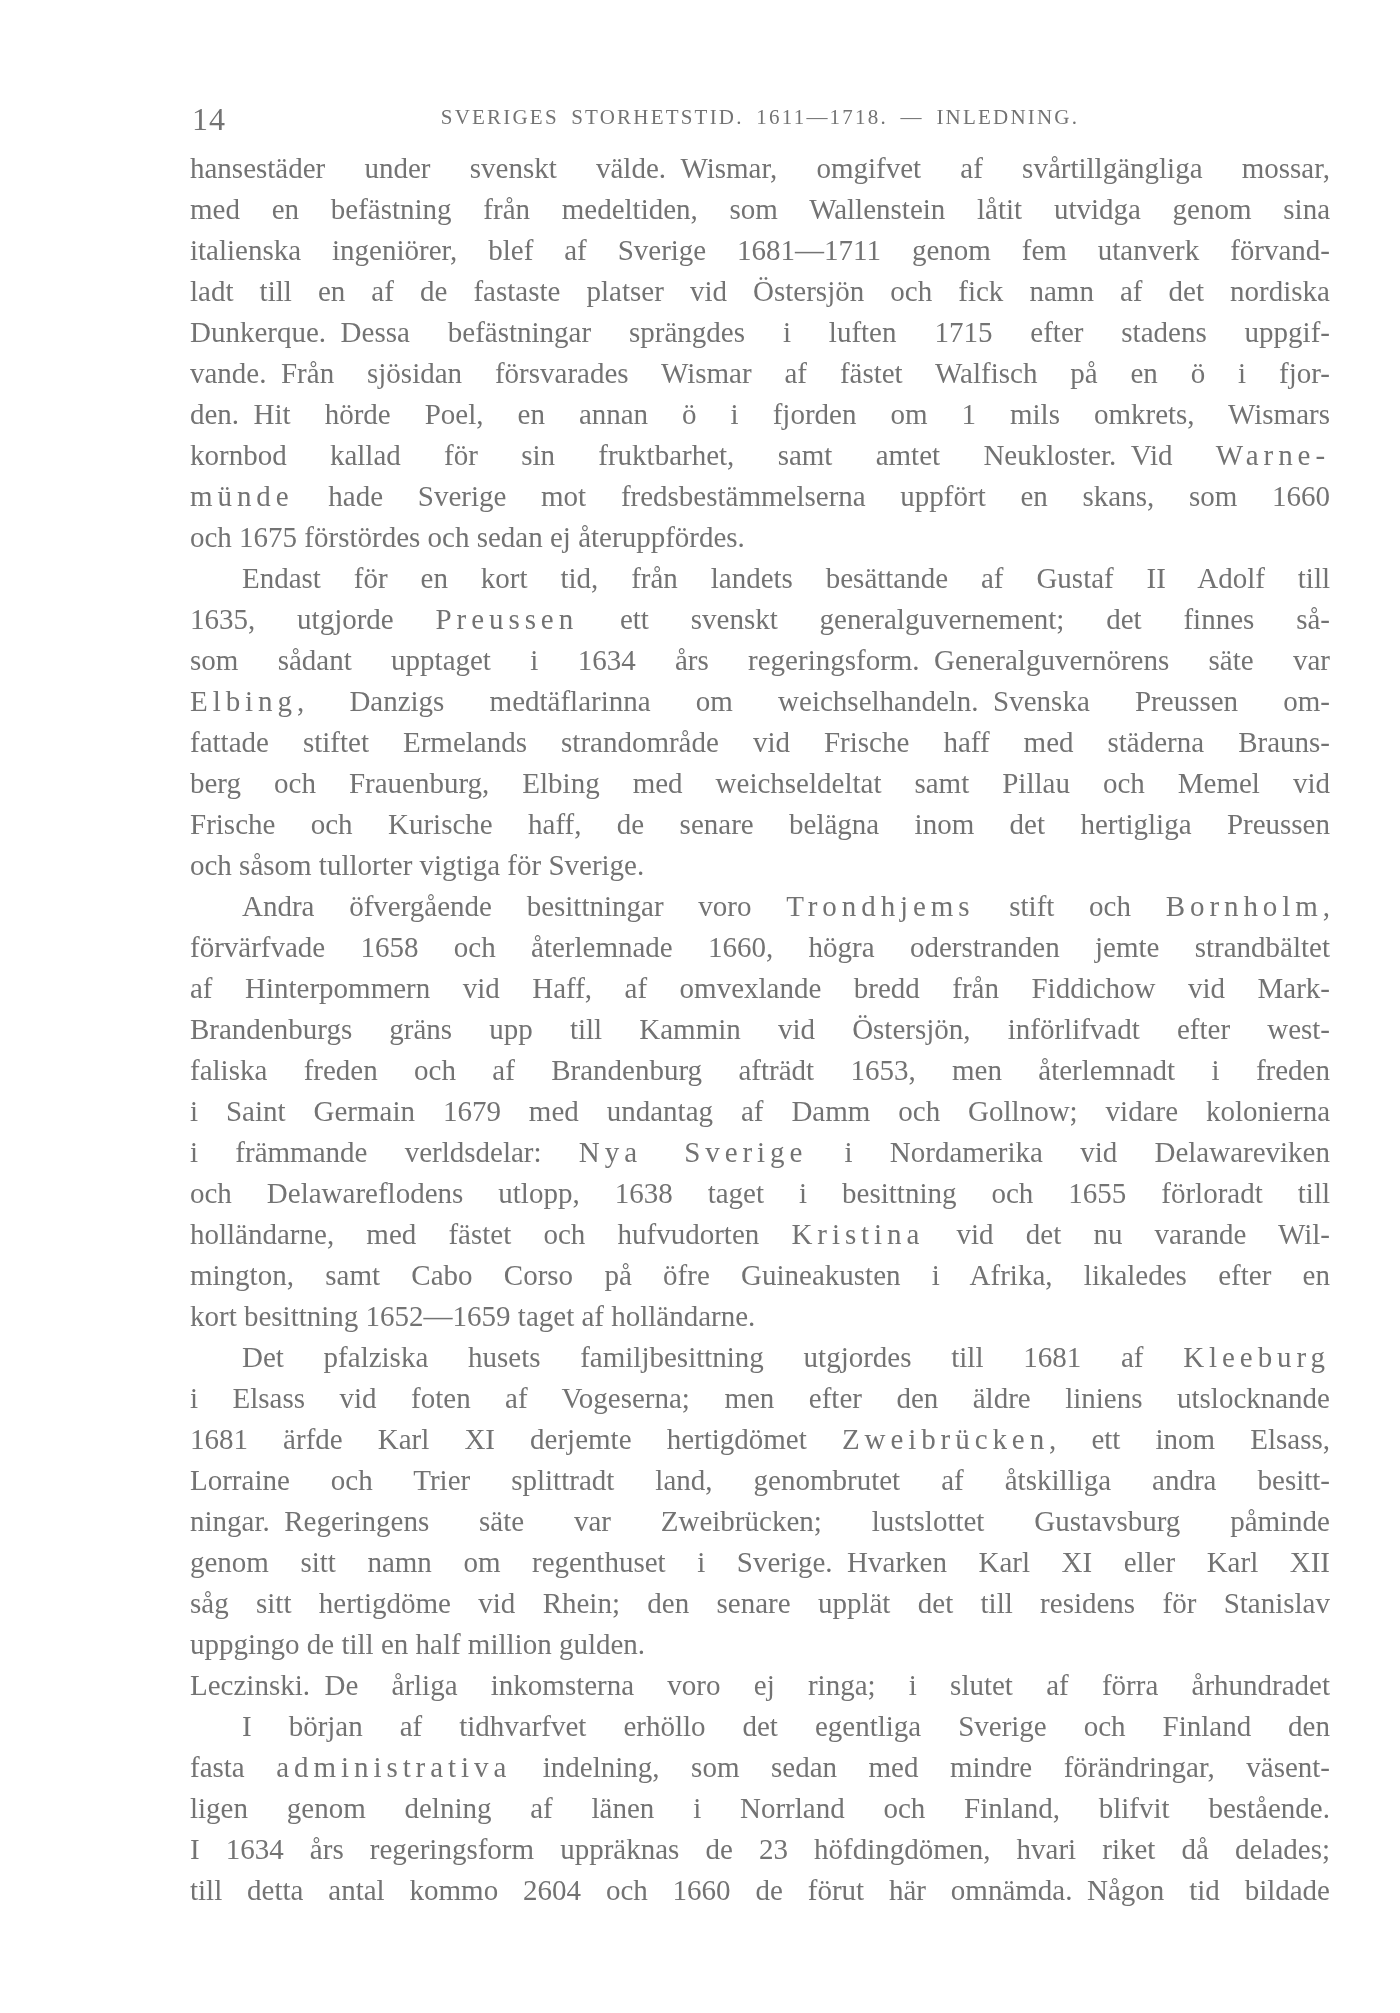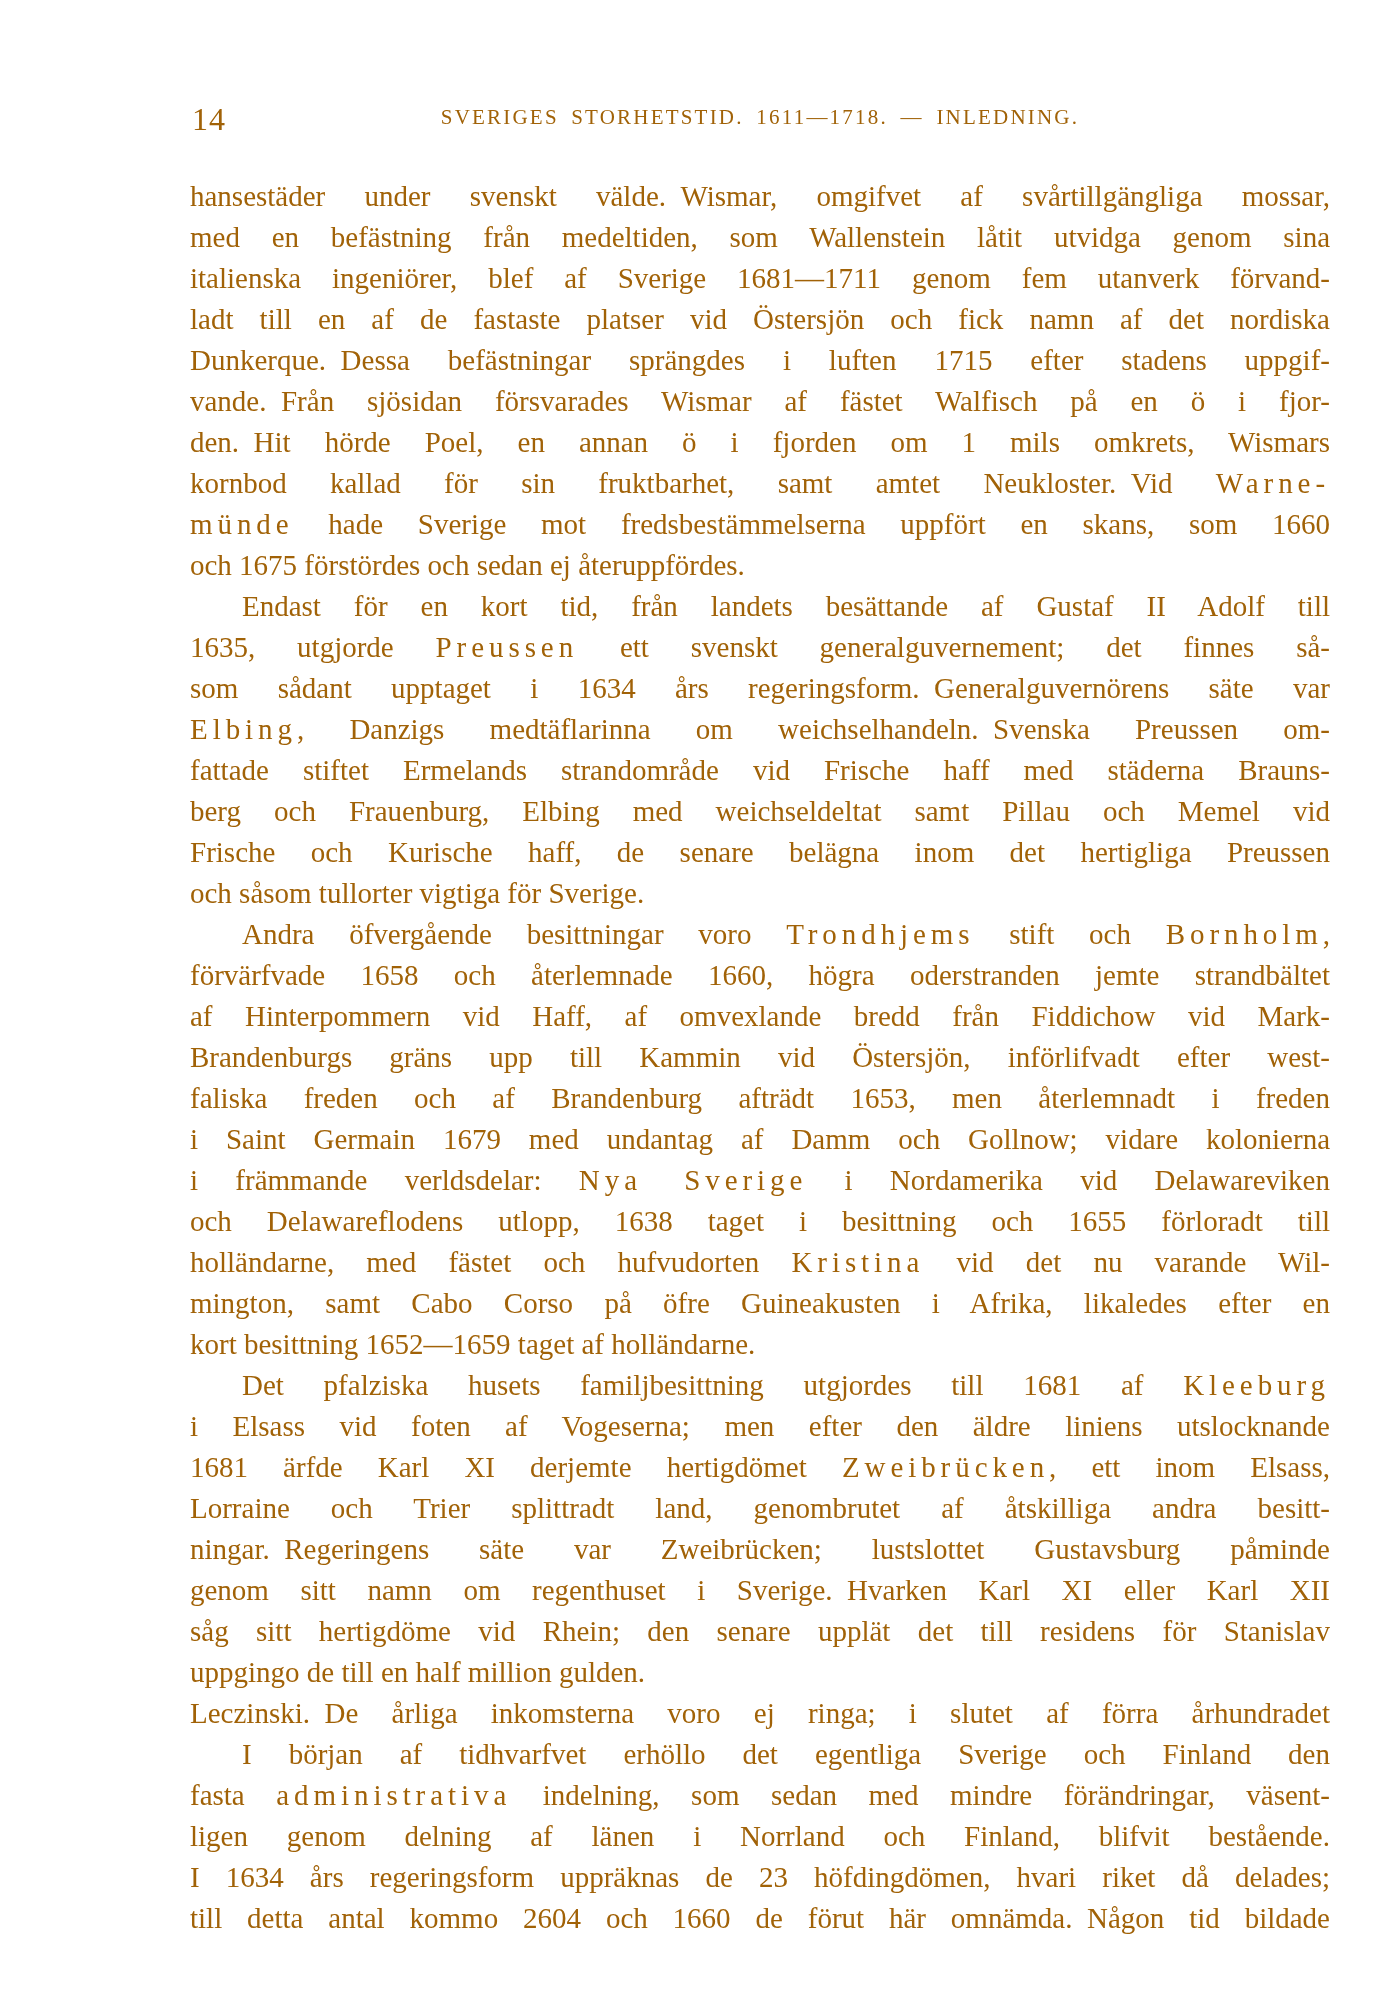--- a/index.html
+++ b/index.html
@@ -10,32 +10,32 @@
     font-family:"Liberation Serif", serif;
     overflow:hidden;
   }
   .headrow{position:absolute;left:190px;top:100px;width:1140px;height:42px;}
   .pagenum{position:absolute;left:2px;top:1px;font-size:32px;letter-spacing:1px;}
   .running-head{
     text-align:center;font-size:21px;letter-spacing:2.2px;word-spacing:5px;
     padding-top:5px;
   }
   .bodytext{
-    position:absolute;left:190px;top:176px;width:1140px;
+    position:absolute;left:190px;top:148px;width:1140px;
     font-size:29px;line-height:41px;text-align:justify;
   }
   .line{text-align:justify;text-align-last:justify;height:41px;white-space:nowrap;}
   .line.last{text-align-last:left;}
   .line.indent{text-indent:52px;}
   .sperr{letter-spacing:0.17em;}
 </style>
 </head>
 <body>
 
-<div class="page" style="background: rgb(255, 255, 255); color: #a16207;">
+<div class="page" style="background: rgb(255, 255, 255); color: #737373;">
   <div class="headrow">
     <span class="pagenum">14</span>
     <div class="running-head">SVERIGES STORHETSTID. 1611—1718. — INLEDNING.</div>
   </div>
   <div class="bodytext">
       <div class="line"><span>hansestäder under svenskt välde. Wismar, omgifvet af svårtillgängliga mossar,</span></div>
       <div class="line"><span>med en befästning från medeltiden, som Wallenstein låtit utvidga genom sina</span></div>
       <div class="line"><span>italienska ingeniörer, blef af Sverige 1681—1711 genom fem utanverk förvand-</span></div>
       <div class="line"><span>ladt till en af de fastaste platser vid Östersjön och fick namn af det nordiska</span></div>
       <div class="line"><span>Dunkerque. Dessa befästningar sprängdes i luften 1715 efter stadens uppgif-</span></div>

